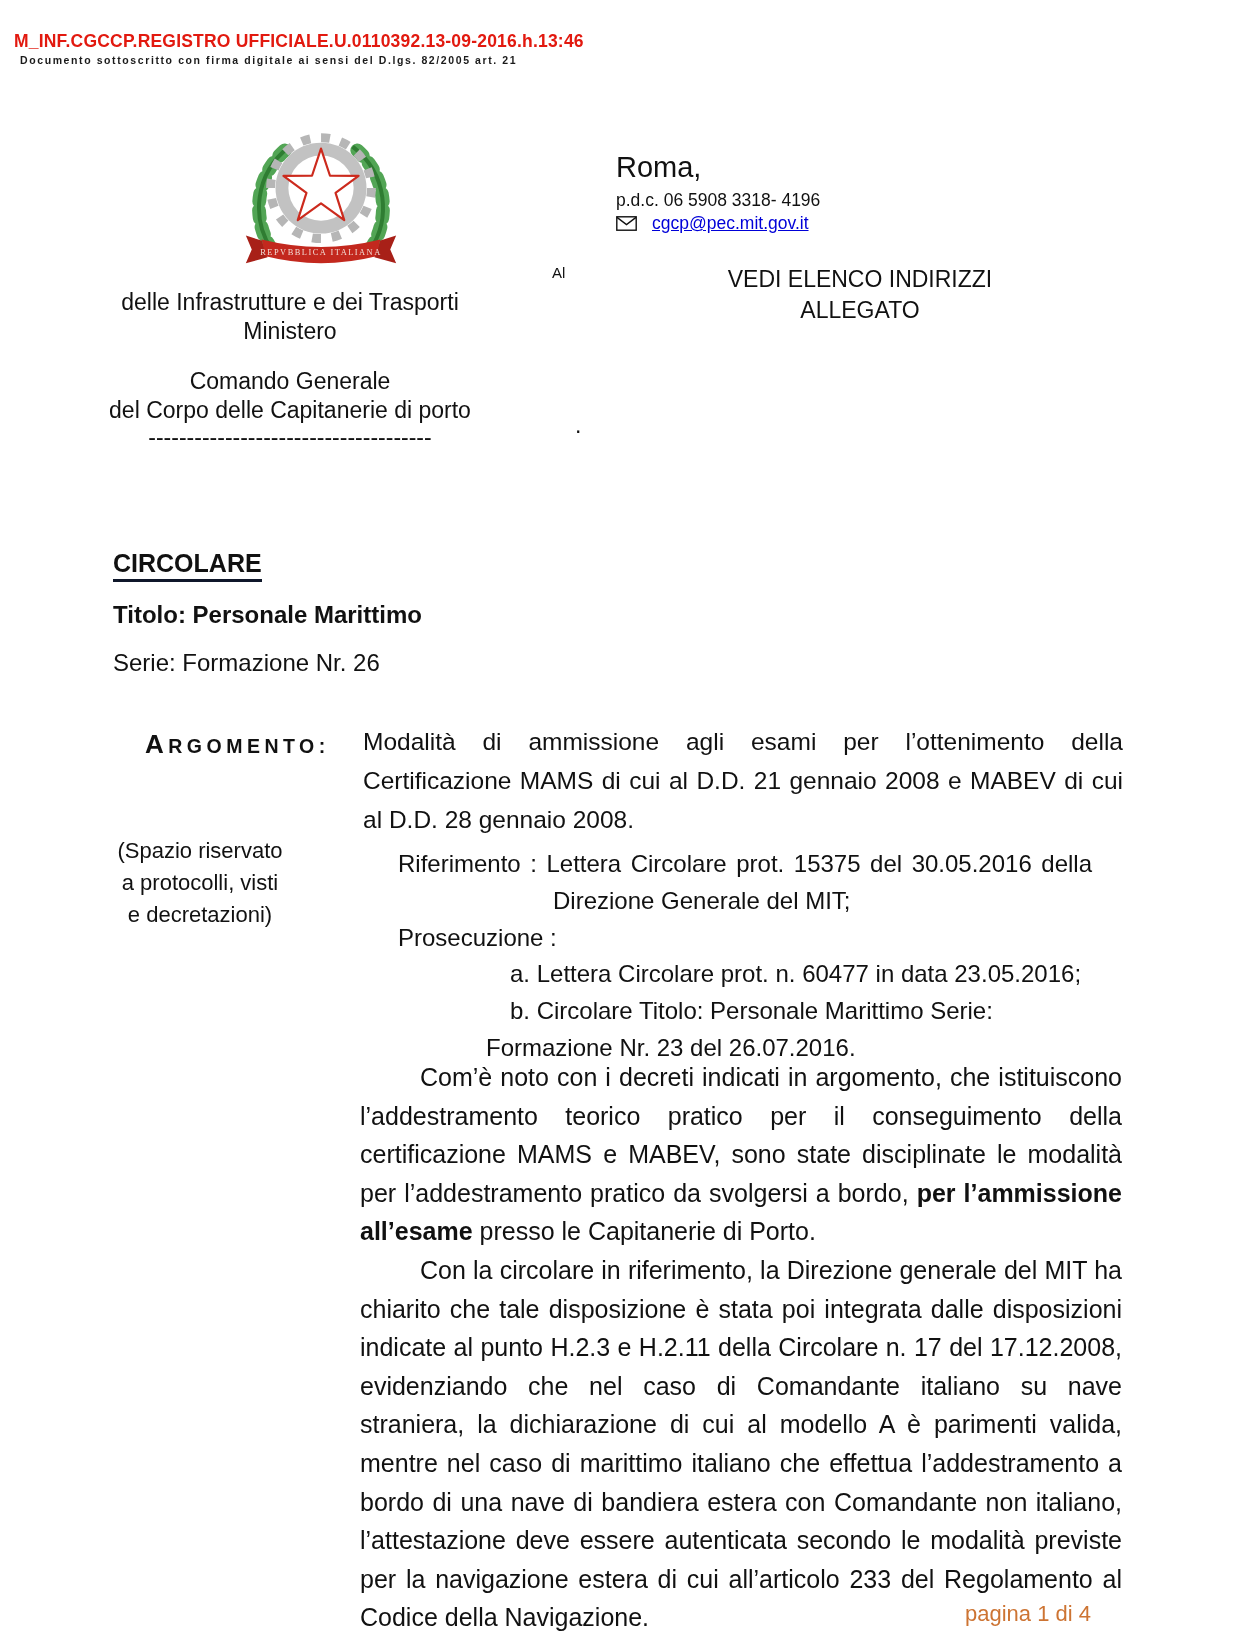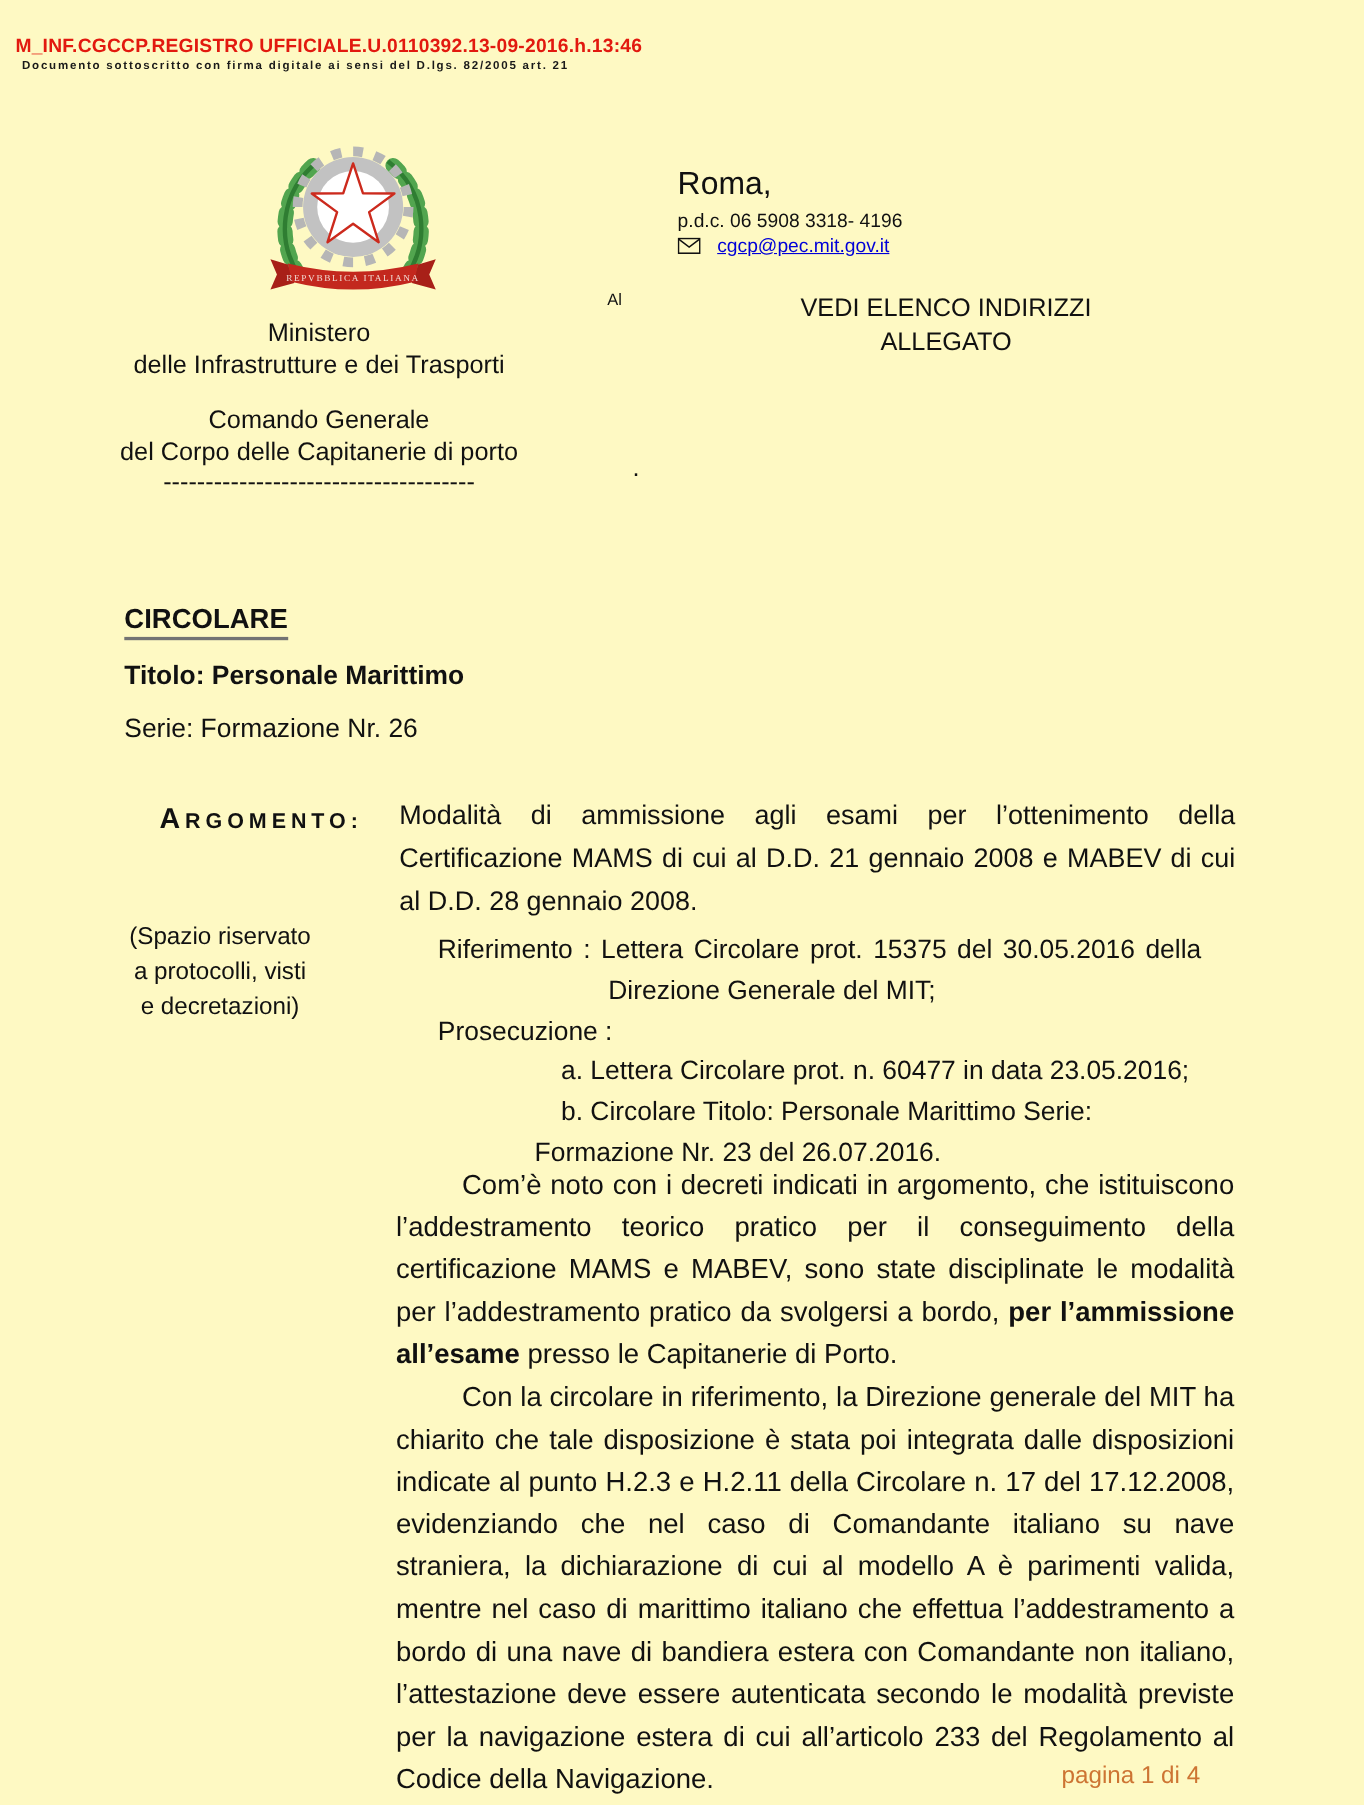--- a/index.html
+++ b/index.html
@@ -1,19 +1,19 @@
 <!DOCTYPE html>
 <html><head>
 <meta charset="utf-8">
 <style>
   html,body{margin:0;padding:0;background:#888;}
   .page{
     position:relative;
     width:1240px;height:1641px;
-    background:#fef9c3;
+    background:#ffffff;
     font-family:"Liberation Sans", sans-serif;
     color:#111;
     overflow:hidden;
     margin:0 auto;
   }
   
   .stamp{position:absolute;left:14px;top:31px;}
   .stamp-line1{
     font-size:17.5px;font-weight:bold;letter-spacing:.2px;
     color:#e2190f;white-space:nowrap;
@@ -37,21 +37,21 @@
   
   .ministry{position:absolute;left:95px;top:288px;width:390px;text-align:center;
             font-size:23px;line-height:29px;}
   .ministry .gap{margin-top:21px;}
   .ministry .divider{font-size:23px;line-height:24px;letter-spacing:0;}
   .ministry .dept{font-size:24px;margin-top:6px;}
   .stray-dot{position:absolute;left:575px;top:412px;font-size:23px;}
   
   .circ{position:absolute;left:113px;top:550px;}
   .circ-heading{font-size:25px;font-weight:bold;display:inline-block;
-                border-bottom:3px solid #737373;padding-bottom:1px;line-height:1.1;}
+                border-bottom:3px solid #0f172a;padding-bottom:1px;line-height:1.1;}
   .circ-titolo{font-size:24px;font-weight:bold;margin-top:19px;}
   .circ-serie{font-size:24px;font-weight:normal;margin-top:20px;}
   
   .arg-label{position:absolute;left:145px;top:729px;font-size:19.5px;font-weight:bold;
              letter-spacing:4.5px;}
   .arg-label::first-letter{font-size:26px;letter-spacing:4.5px;}
   .arg-text{position:absolute;left:363px;top:722px;width:760px;
             font-size:24.5px;line-height:39px;text-align:justify;}
   
   .margin-note{position:absolute;left:100px;top:835px;width:200px;text-align:center;
@@ -121,22 +121,22 @@
     </div>
   </div>
 
   <div class="to-label">Al</div>
   <div class="recipient">
     <div>VEDI ELENCO INDIRIZZI</div>
     <div>ALLEGATO</div>
   </div>
 
   <div class="ministry">
+    <div>delle Infrastrutture e dei Trasporti</div>
     <div>Ministero</div>
-    <div>delle Infrastrutture e dei Trasporti</div>
     <div class="gap">Comando Generale</div>
     <div>del Corpo delle Capitanerie di porto</div>
     <div class="divider">-------------------------------------</div>
   </div>
   <div class="stray-dot">.</div>
 
   <div class="circ">
     <div class="circ-heading">CIRCOLARE</div>
     <div class="circ-titolo">Titolo: Personale Marittimo</div>
     <div class="circ-serie">Serie: Formazione Nr. 26</div>

